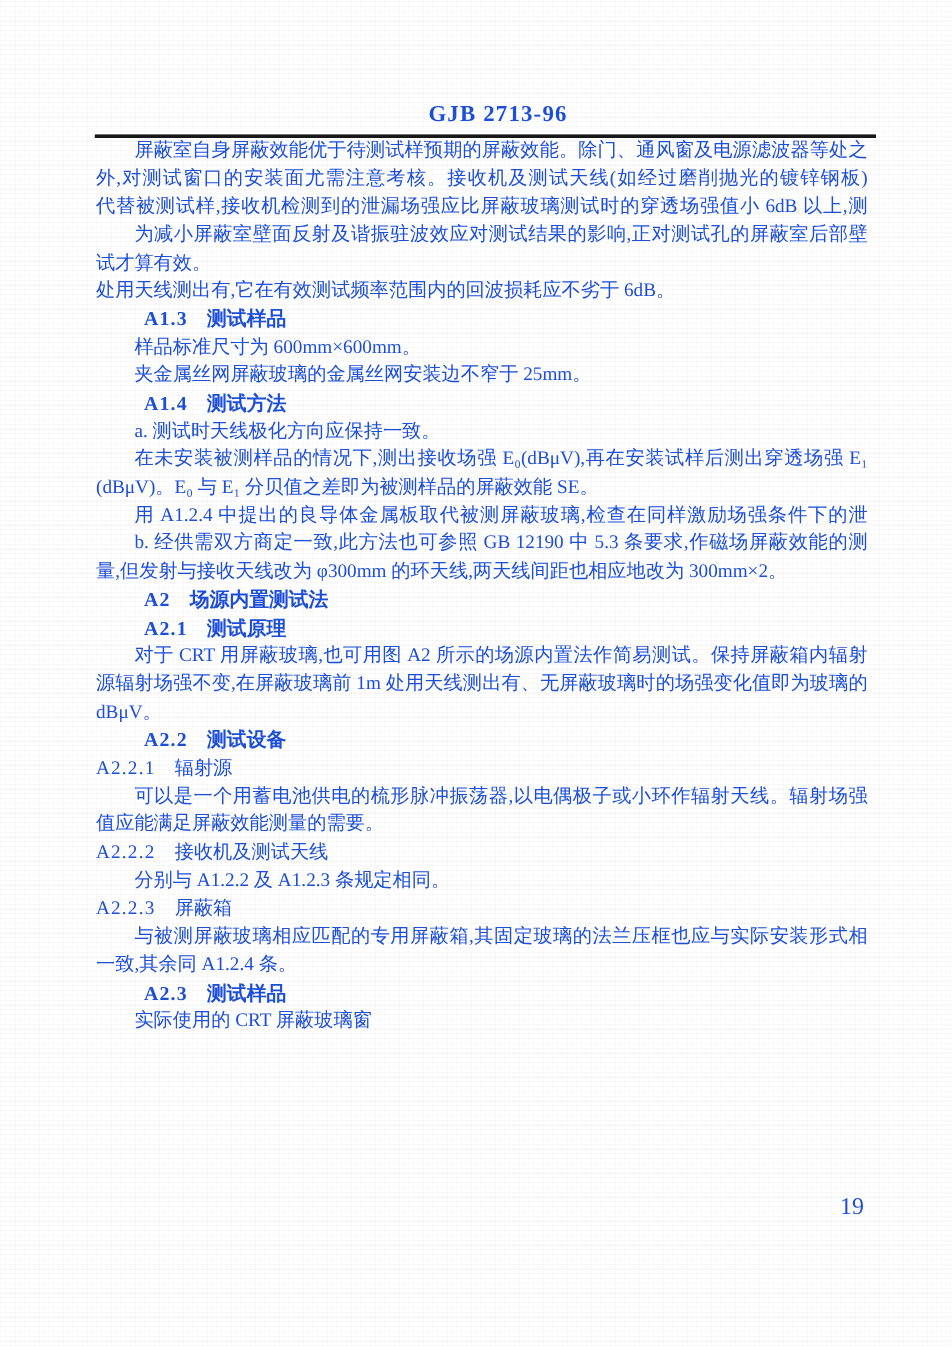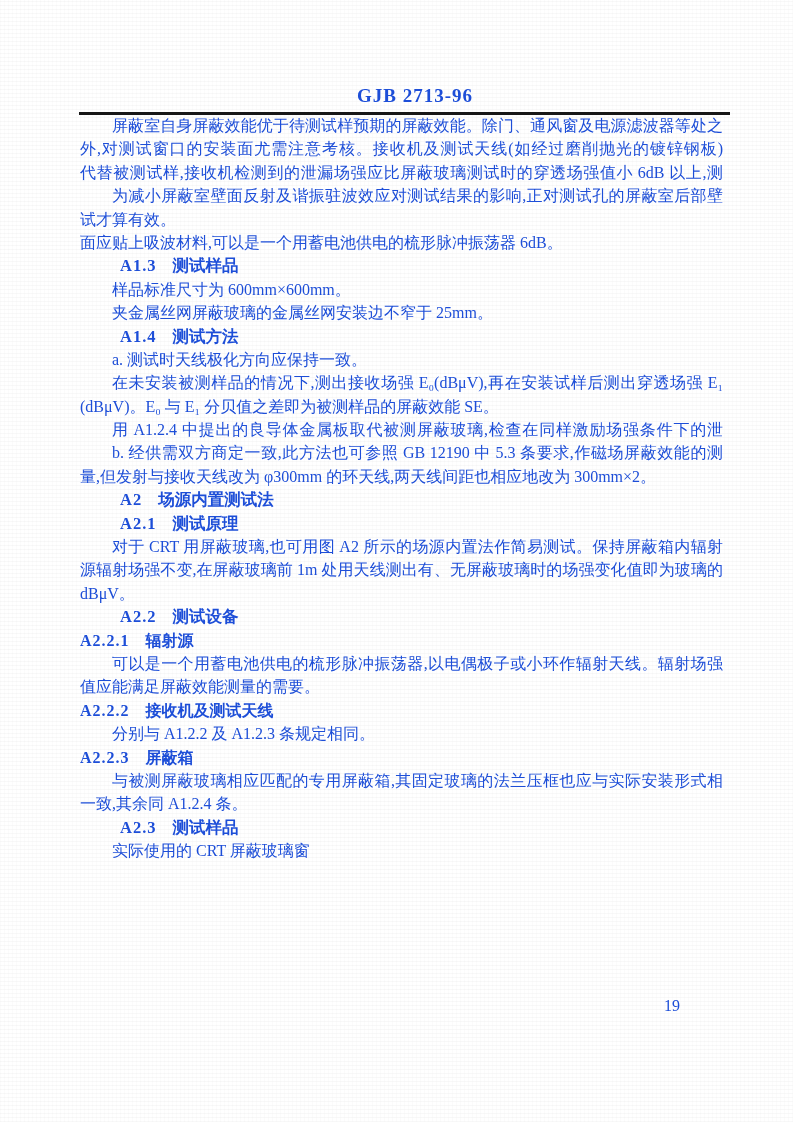--- a/index.html
+++ b/index.html
@@ -28,42 +28,42 @@
     position:absolute;left:80px;top:114px;width:643px;
   }
   .ln{
     height:23.4px;line-height:23.4px;font-size:16px;
     white-space:nowrap;overflow:hidden;
   }
   .ind{padding-left:32px;}
   .jst{white-space:normal;text-align:justify;text-align-last:justify;max-height:23.4px;}
   .jst.ind{text-indent:0;}
   .h2{font-weight:bold;font-size:16.5px;margin-left:40px;}
-  .h3{font-weight:bold;font-size:16px;}
+  .h3{font-weight:normal;font-size:16px;}
   .hnum{margin-right:16px;letter-spacing:1px;}
   .page-number{
     position:absolute;left:664px;top:994px;width:56px;height:24px;
-    text-align:left;font-size:16px;line-height:24px;
+    text-align:right;font-size:20px;line-height:24px;
   }
 </style>
 </head>
 <body>
 
 <div class="page">
 
   <div class="doc-header">GJB 2713-96</div>
   <div class="header-rule"></div>
 
   <div class="body-block">
     <div class="ln ind jst">屏蔽室自身屏蔽效能优于待测试样预期的屏蔽效能。除门、通风窗及电源滤波器等处之</div>
     <div class="ln jst">外,对测试窗口的安装面尤需注意考核。接收机及测试天线(如经过磨削抛光的镀锌钢板)</div>
     <div class="ln jst">代替被测试样,接收机检测到的泄漏场强应比屏蔽玻璃测试时的穿透场强值小 6dB 以上,测</div>
     <div class="ln ind jst">为减小屏蔽室壁面反射及谐振驻波效应对测试结果的影响,正对测试孔的屏蔽室后部壁</div>
     <div class="ln">试才算有效。</div>
-    <div class="ln">面应贴上吸波材料,可以是一个用蓄电池供电的梳形脉冲振荡器 6dB。</div>
+    <div class="ln">处用天线测出有,它在有效测试频率范围内的回波损耗应不劣于 6dB。</div>
 
     <div class="ln h2"><span class="hnum">A1.3</span><span class="htitle">测试样品</span></div>
 
     <div class="ln ind">样品标准尺寸为 600mm×600mm。</div>
     <div class="ln ind">夹金属丝网屏蔽玻璃的金属丝网安装边不窄于 25mm。</div>
 
     <div class="ln h2"><span class="hnum">A1.4</span><span class="htitle">测试方法</span></div>
 
     <div class="ln ind">a. 测试时天线极化方向应保持一致。</div>
     <div class="ln ind jst">在未安装被测样品的情况下,测出接收场强 E₀(dBμV),再在安装试样后测出穿透场强 E₁</div>

